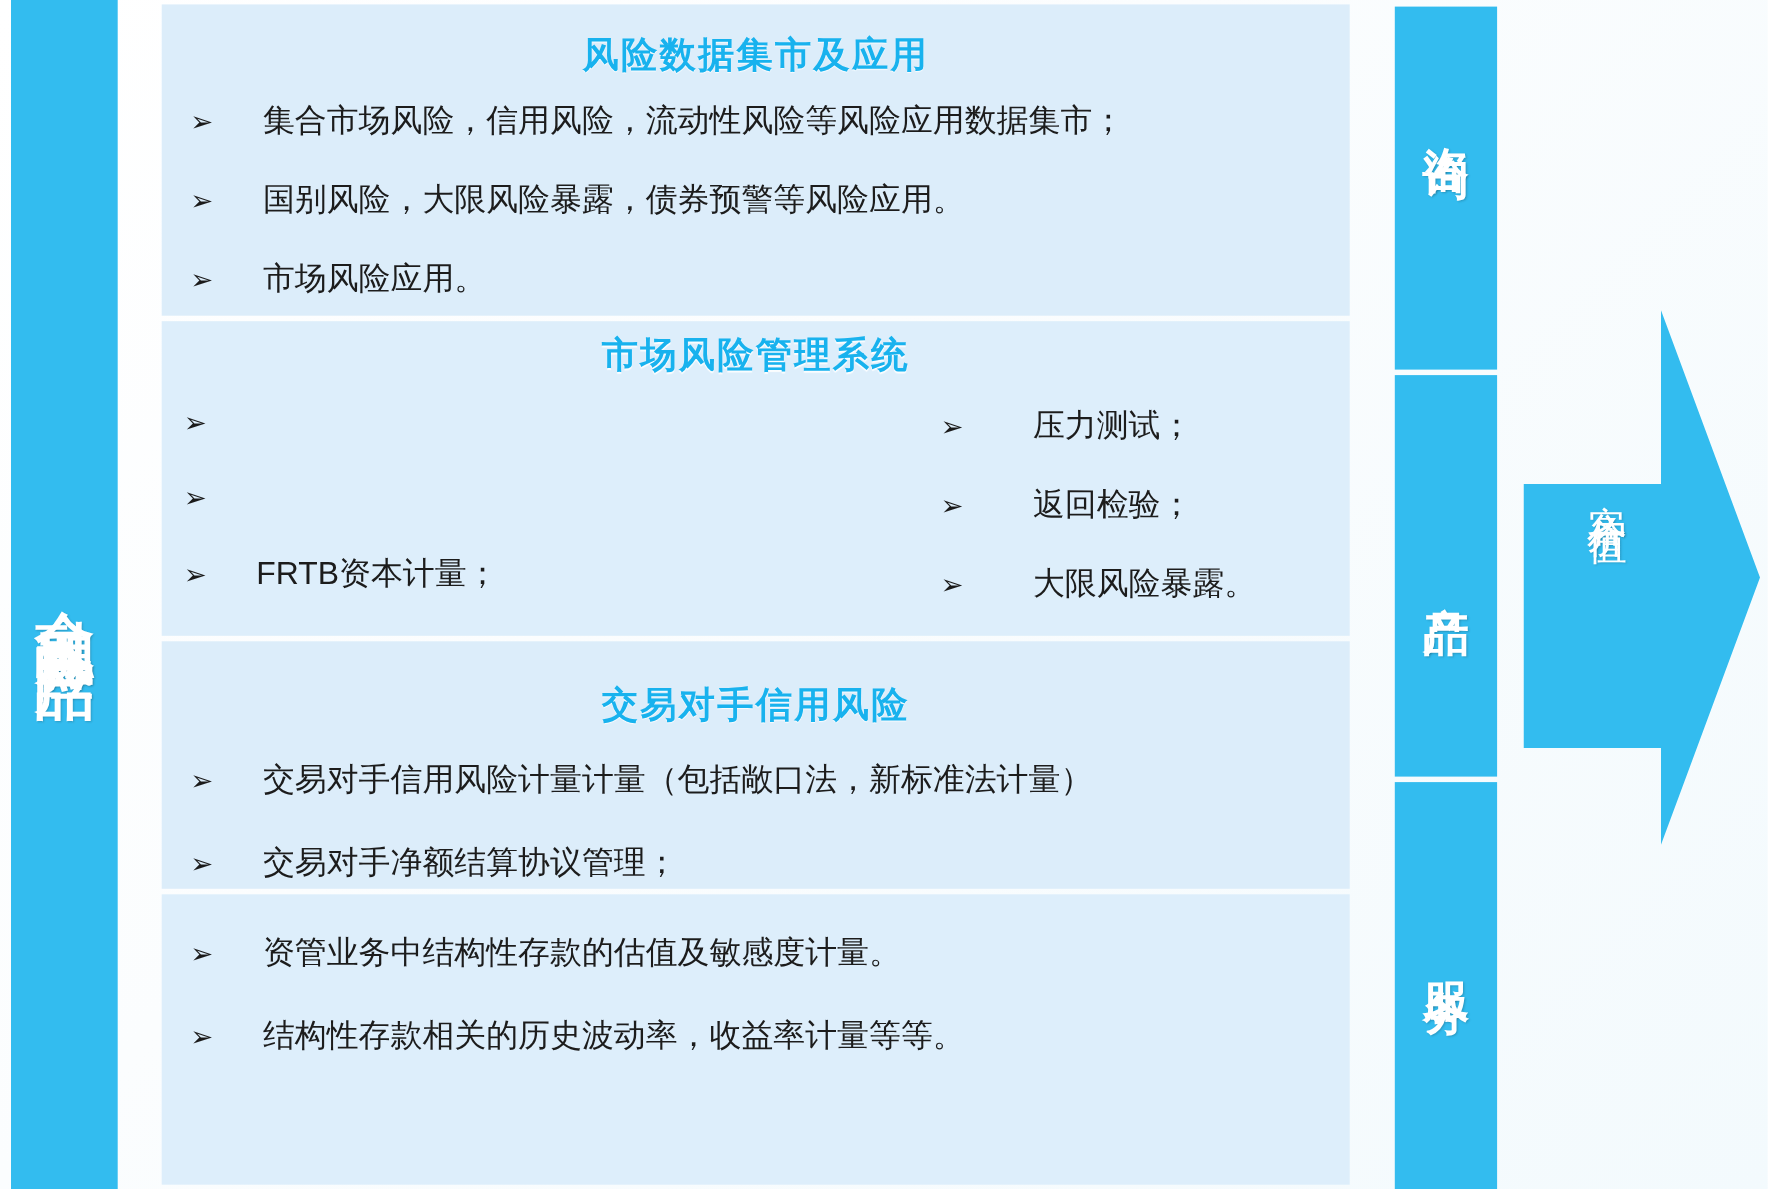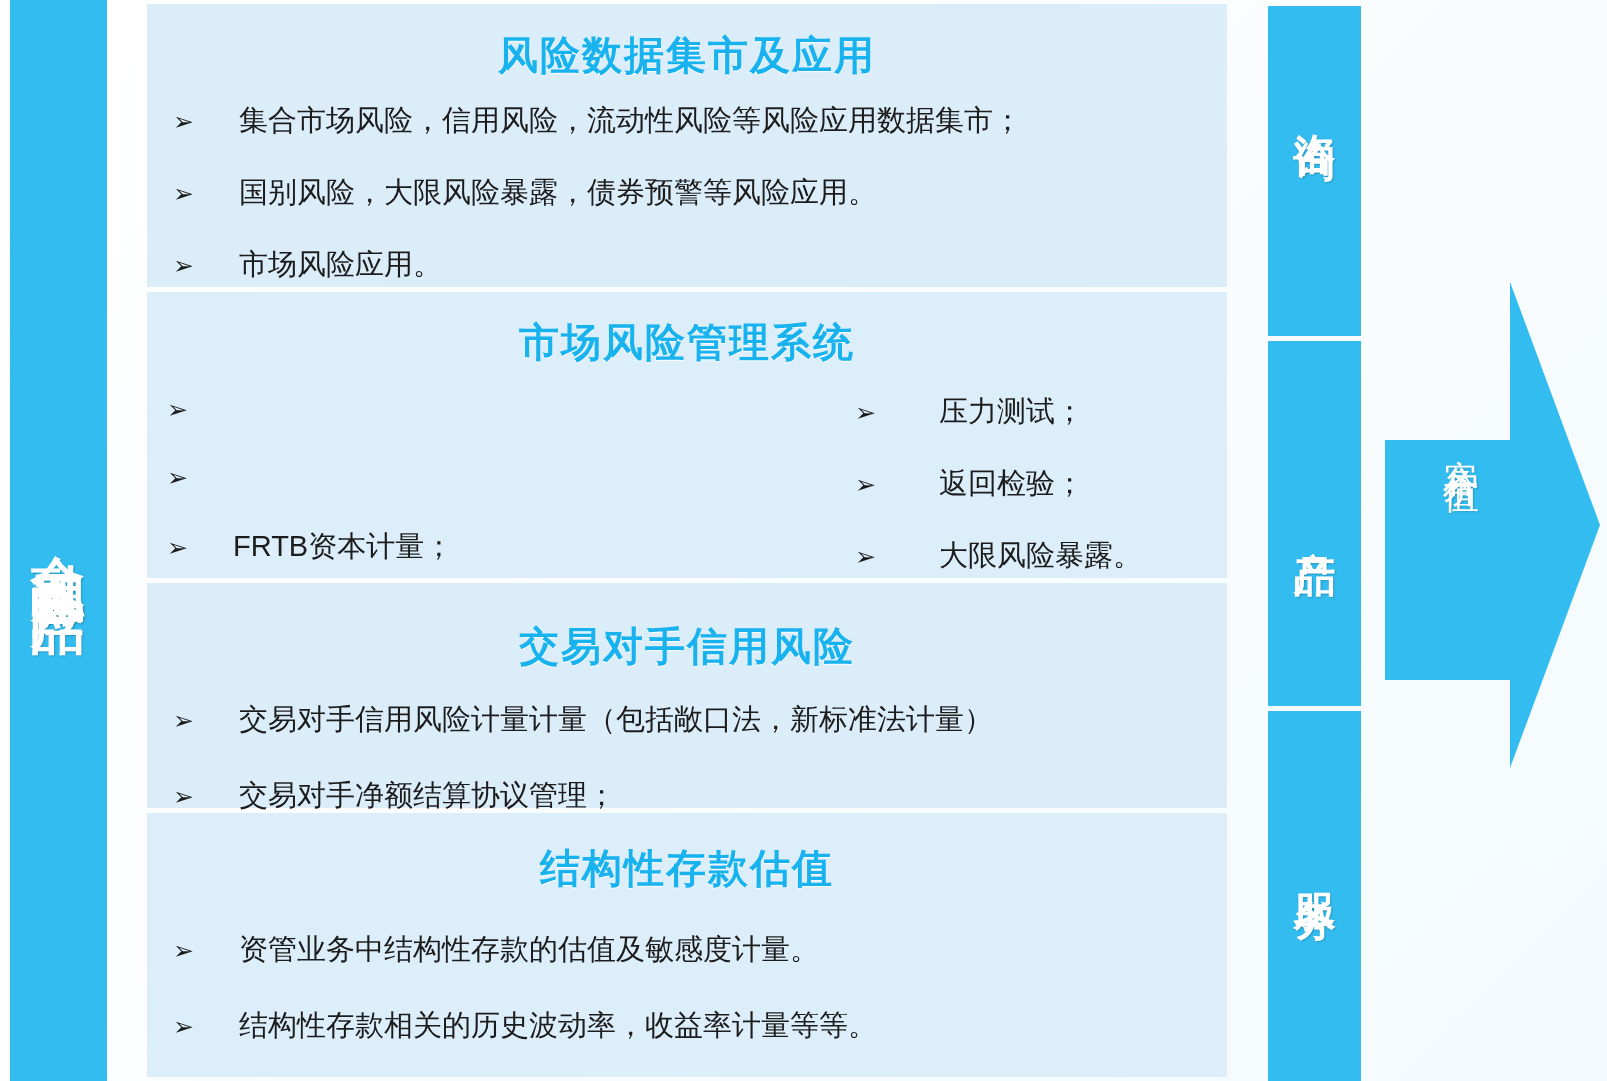--- a/index.html
+++ b/index.html
@@ -65,26 +65,26 @@
   }
   .panel.p1 { top: 4px;    height: 283px; background: #dcedfa; }
   .panel.p2 { top: 292px;  height: 286px; background: #ddeefb; }
   .panel.p3 { top: 583px;  height: 225px; background: #dcedfa; }
   .panel.p4 { top: 813px;  height: 264px; background: #ddeefb; }
 
   .panel-title {
     text-align: center;
     color: #18b2ee;
     font-weight: bold;
-    font-size: 40px;
+    font-size: 33px;
     letter-spacing: 2px;
     text-shadow: 0 1px 1px rgba(255,255,255,0.9);
   }
   .panel.p1 .panel-title { padding-top: 24px; }
-  .panel.p2 .panel-title { padding-top: 23px; }
+  .panel.p2 .panel-title { padding-top: 9px; }
   .panel.p3 .panel-title { padding-top: 36px; }
   .panel.p4 .panel-title { padding-top: 28px; }
 
   .bullets {
     margin: 0;
     padding: 0;
     list-style: none;
   }
   .panel.p1 .bullets { margin-top: 22px; }
   .panel.p3 .bullets { margin-top: 30px; }
@@ -253,21 +253,20 @@
           <span class="btext">交易对手信用风险计量计量（包括敞口法，新标准法计量）</span>
         </li>
         <li class="bullet">
           <span class="marker">➢</span>
           <span class="btext">交易对手净额结算协议管理；</span>
         </li>
       </ul>
     </div>
 
     <div class="panel p4">
-      <div class="panel-title">结构性存款估值</div>
       <ul class="bullets">
         <li class="bullet">
           <span class="marker">➢</span>
           <span class="btext">资管业务中结构性存款的估值及敏感度计量。</span>
         </li>
         <li class="bullet">
           <span class="marker">➢</span>
           <span class="btext">结构性存款相关的历史波动率，收益率计量等等。</span>
         </li>
       </ul>

